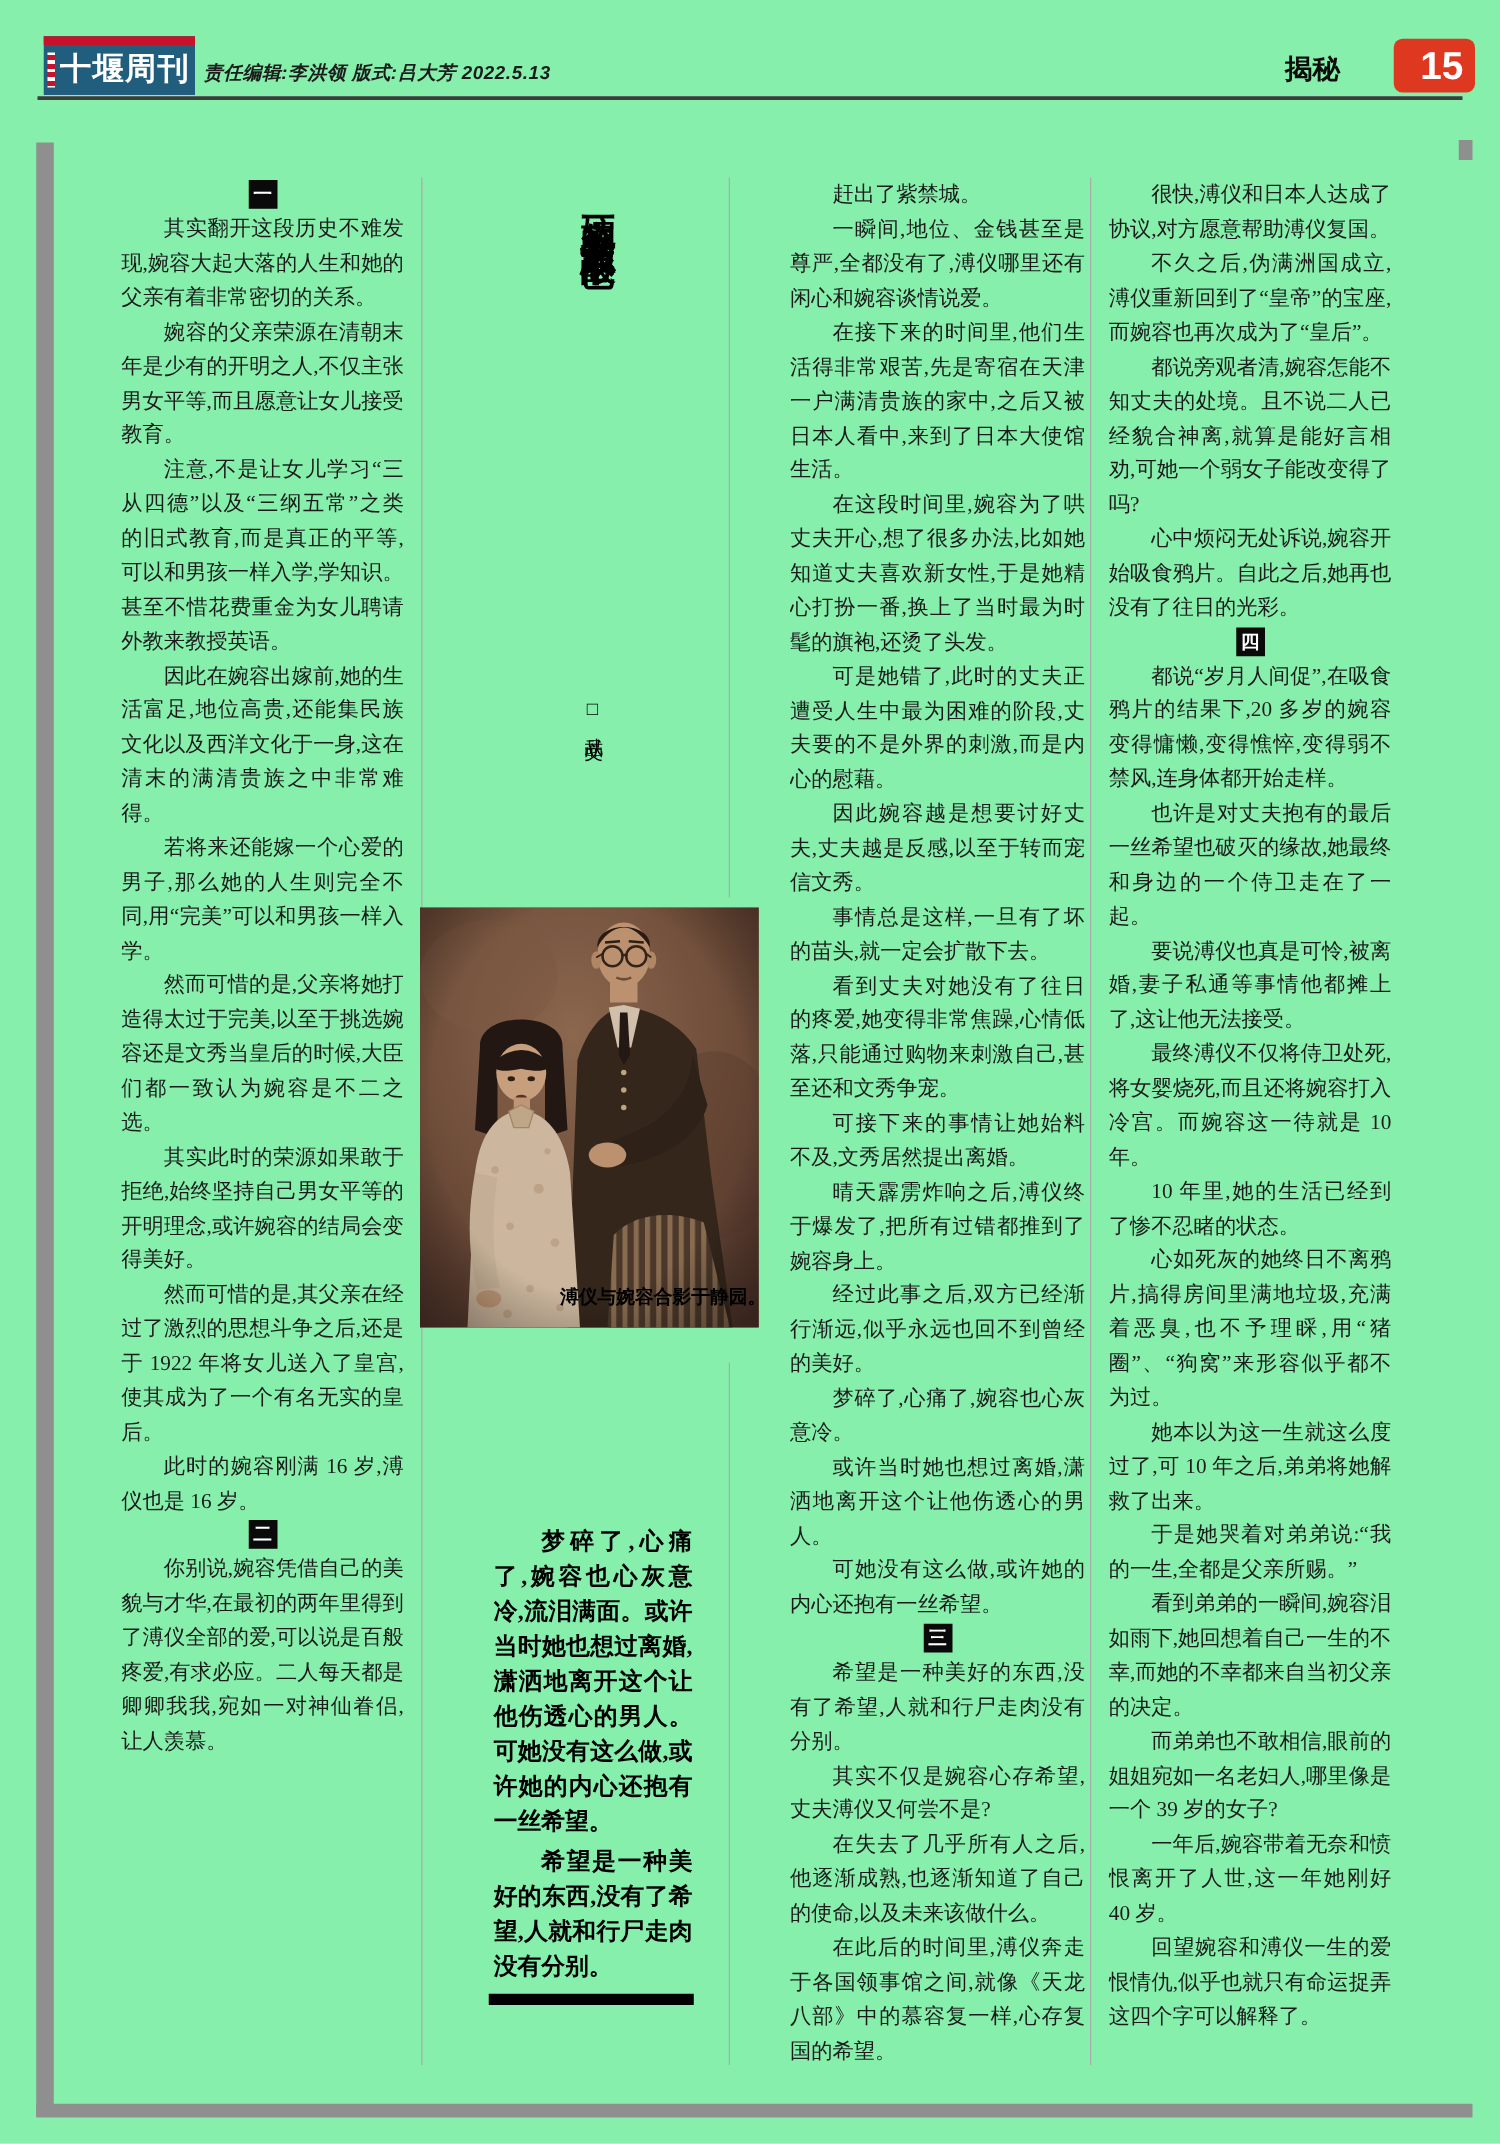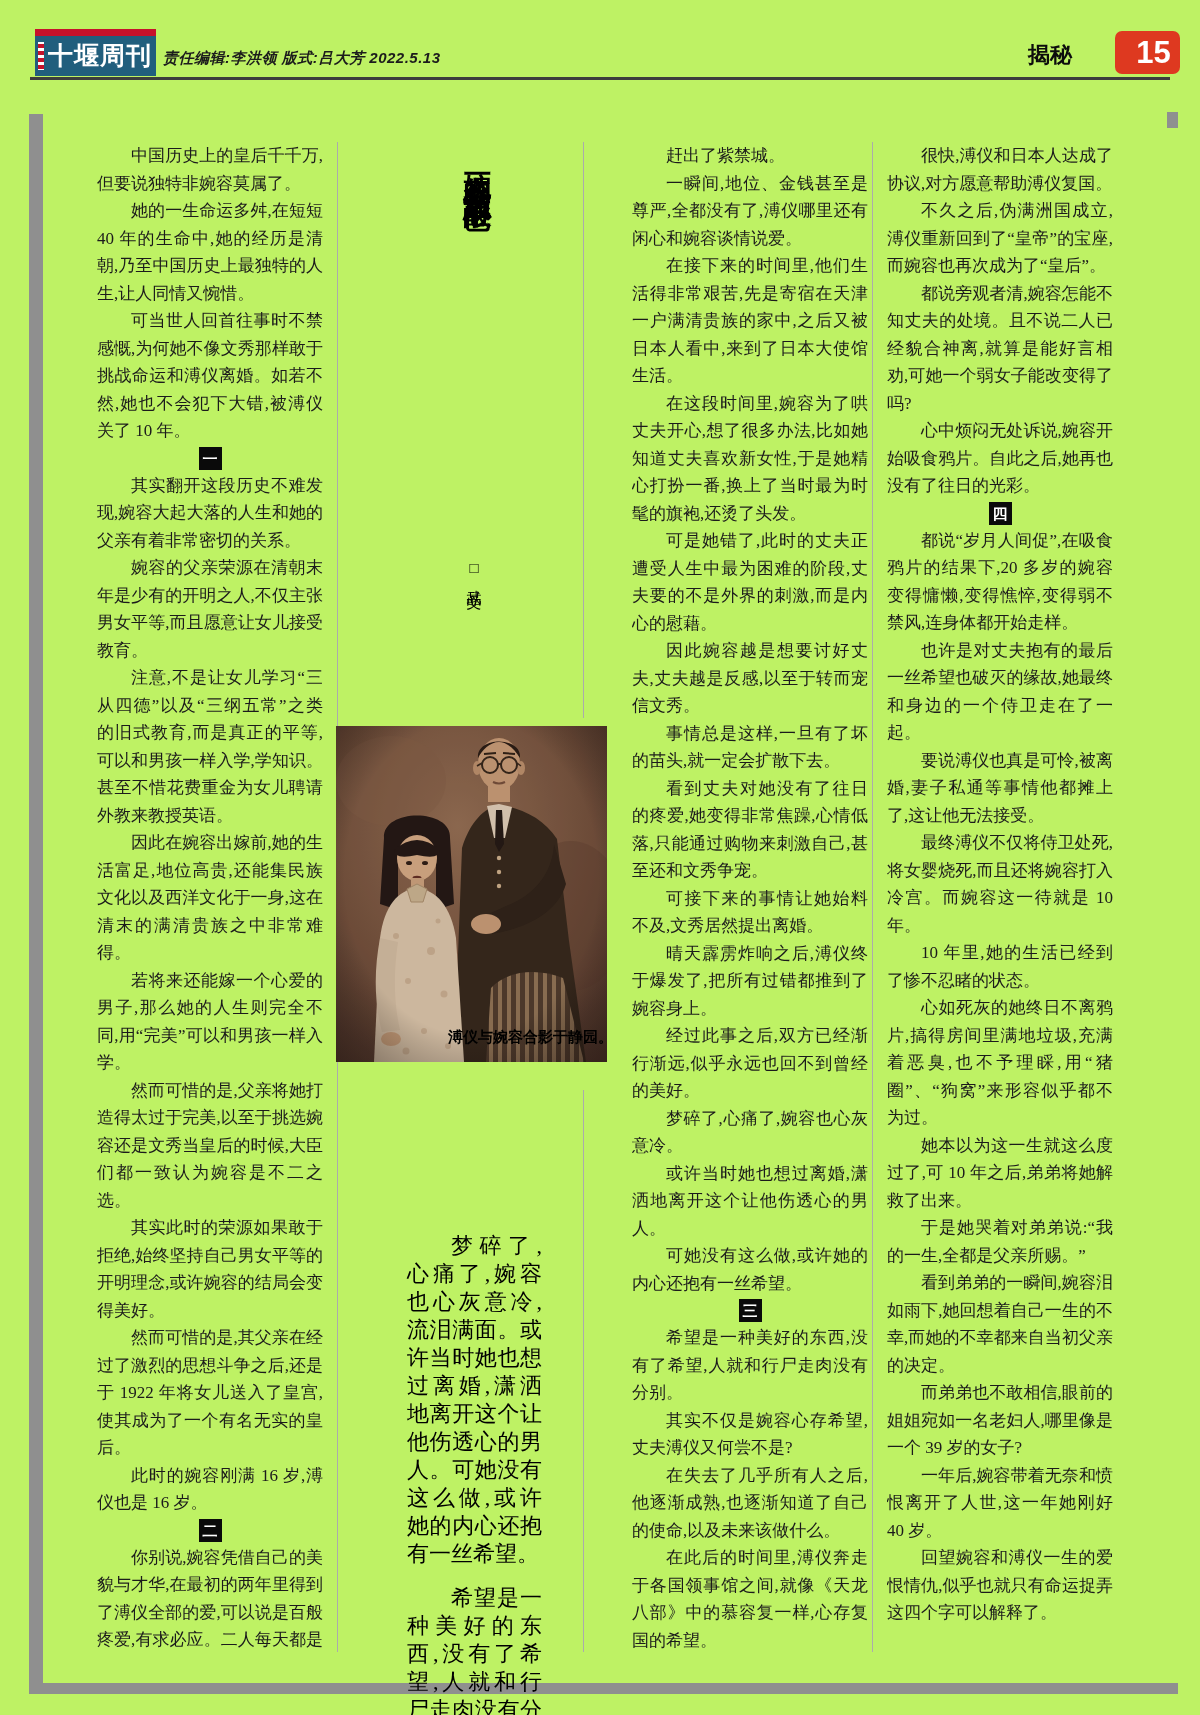--- a/index.html
+++ b/index.html
@@ -1,17 +1,17 @@
 <!DOCTYPE html>
 <html style="--masthead_blue: #215e7d; --masthead_red: #c6122b; --page_number_red: #de3920;"><head>
 <meta charset="utf-8">
 <title>十堰周刊 - 揭秘 15</title>
 <style>
   html,body{margin:0;padding:0;background:#ffffff;}
-  #page{position:relative;width:1200px;height:1715px;background:#bef264;overflow:hidden;
+  #page{position:relative;width:1200px;height:1715px;background:#86efac;overflow:hidden;
         font-family:"Liberation Serif","DejaVu Serif",serif;color:#1b1b1b;}
   .abs{position:absolute;}
 
   
   .edge{background:#8f8f8f;}
   #edge-left{left:29px;top:114px;width:14px;height:1579px;}
   #edge-bottom{left:29px;top:1683px;width:1149px;height:11px;}
   #edge-stub{left:1167px;top:112px;width:11px;height:16px;}
 
   
@@ -51,21 +51,21 @@
           font-size:15px;letter-spacing:2px;color:#000;}
 
   
   #photo{left:336px;top:726px;width:271px;height:336px;background:#6b4c3a;}
   #photo svg{display:block;width:100%;height:100%;}
   #caption{left:330px;top:1028px;width:283px;text-align:right;
            font:bold 15px "Liberation Sans",sans-serif;color:#000;}
 
   
   #pullquote{left:391px;top:1216px;width:167px;}
-  #pullquote p{margin:16px;text-indent:2em;font-weight:normal;font-size:22px;line-height:28px;
+  #pullquote p{margin:4px;text-indent:2em;font-weight:bold;font-size:19px;line-height:28px;
                text-align:justify;color:#000;}
   #quote-bar{margin-top:7px;width:164px;height:9px;background:#000;}
 </style>
 </head>
 <body>
 
 <div id="page">
 
   <div class="abs edge" id="edge-left"></div>
   <div class="abs edge" id="edge-bottom"></div>
@@ -80,25 +80,20 @@
   <div class="abs" id="section-label">揭秘</div>
   <div class="abs" id="page-num">15</div>
   <div class="abs" id="header-rule"></div>
 
   <div class="abs vrule" id="vr1"></div>
   <div class="abs vrule" id="vr2a"></div>
   <div class="abs vrule" id="vr2b"></div>
   <div class="abs vrule" id="vr3"></div>
 
   <div class="abs textcol" id="col1">
-    <div>
-        <p>中国历史上的皇后千千万,但要说独特非婉容莫属了。</p>
-        <p>她的一生命运多舛,在短短 40 年的生命中,她的经历是清朝,乃至中国历史上最独特的人生,让人同情又惋惜。</p>
-        <p>可当世人回首往事时不禁感慨,为何她不像文秀那样敢于挑战命运和溥仪离婚。如若不然,她也不会犯下大错,被溥仪关了 10 年。</p>
-      </div>
     <div class="sec-marker">一</div>
     <div>
         <p>其实翻开这段历史不难发现,婉容大起大落的人生和她的父亲有着非常密切的关系。</p>
         <p>婉容的父亲荣源在清朝末年是少有的开明之人,不仅主张男女平等,而且愿意让女儿接受教育。</p>
         <p>注意,不是让女儿学习“三从四德”以及“三纲五常”之类的旧式教育,而是真正的平等,可以和男孩一样入学,学知识。甚至不惜花费重金为女儿聘请外教来教授英语。</p>
         <p>因此在婉容出嫁前,她的生活富足,地位高贵,还能集民族文化以及西洋文化于一身,这在清末的满清贵族之中非常难得。</p>
         <p>若将来还能嫁一个心爱的男子,那么她的人生则完全不同,用“完美”可以和男孩一样入学。</p>
         <p>然而可惜的是,父亲将她打造得太过于完美,以至于挑选婉容还是文秀当皇后的时候,大臣们都一致认为婉容是不二之选。</p>
         <p>其实此时的荣源如果敢于拒绝,始终坚持自己男女平等的开明理念,或许婉容的结局会变得美好。</p>
         <p>然而可惜的是,其父亲在经过了激烈的思想斗争之后,还是于 1922 年将女儿送入了皇宫,使其成为了一个有名无实的皇后。</p>

